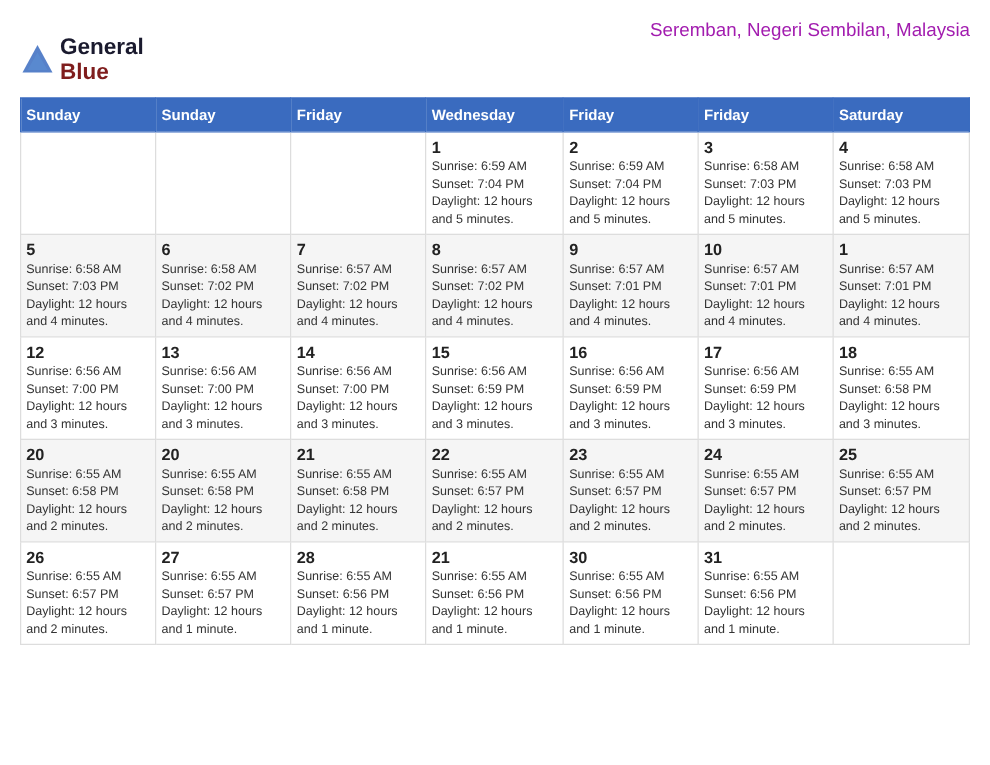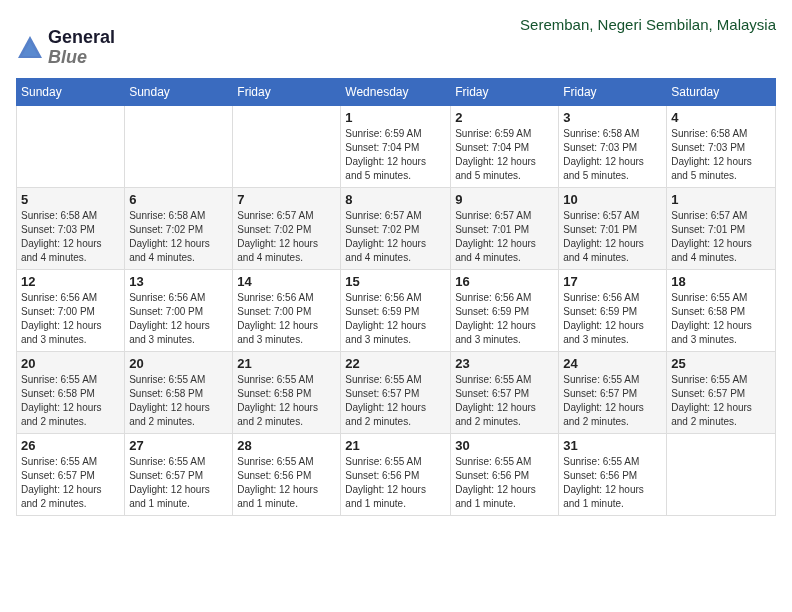--- a/index.html
+++ b/index.html
@@ -23,50 +23,50 @@
     }
     .logo-text {
       display: flex;
       flex-direction: column;
       font-size: 18px;
       font-weight: bold;
       color: #1a1a2e;
       line-height: 1.1;
     }
     .logo-text span:first-child { color: #1a1a2e; }
-    .logo-text span:last-child { color: #737373; font-style: italic; }
+    .logo-text span:last-child { color: #7f1d1d; }
     .logo-icon {
       width: 28px;
       height: 28px;
       margin-right: 4px;
     }
     .title-area {
       text-align: right;
     }
     .month-title {
       font-size: 32px;
       font-weight: bold;
       color: #222;
     }
     .subtitle {
       font-size: 15px;
-      color: #14532d;
+      color: #a21caf;
     }
     .calendar {
       width: 100%;
       border-collapse: collapse;
       font-size: 11px;
     }
     .calendar th {
       background: #3a6bbf;
       color: #fff;
       padding: 6px 4px;
       text-align: left;
       font-size: 12px;
-      font-weight: normal;
+      font-weight: bold;
       border: 1px solid #3a6bbf;
     }
     .calendar td {
       border: 1px solid #ddd;
       vertical-align: top;
       padding: 4px;
       width: 113px;
       min-height: 80px;
       background: #fff;
     }

